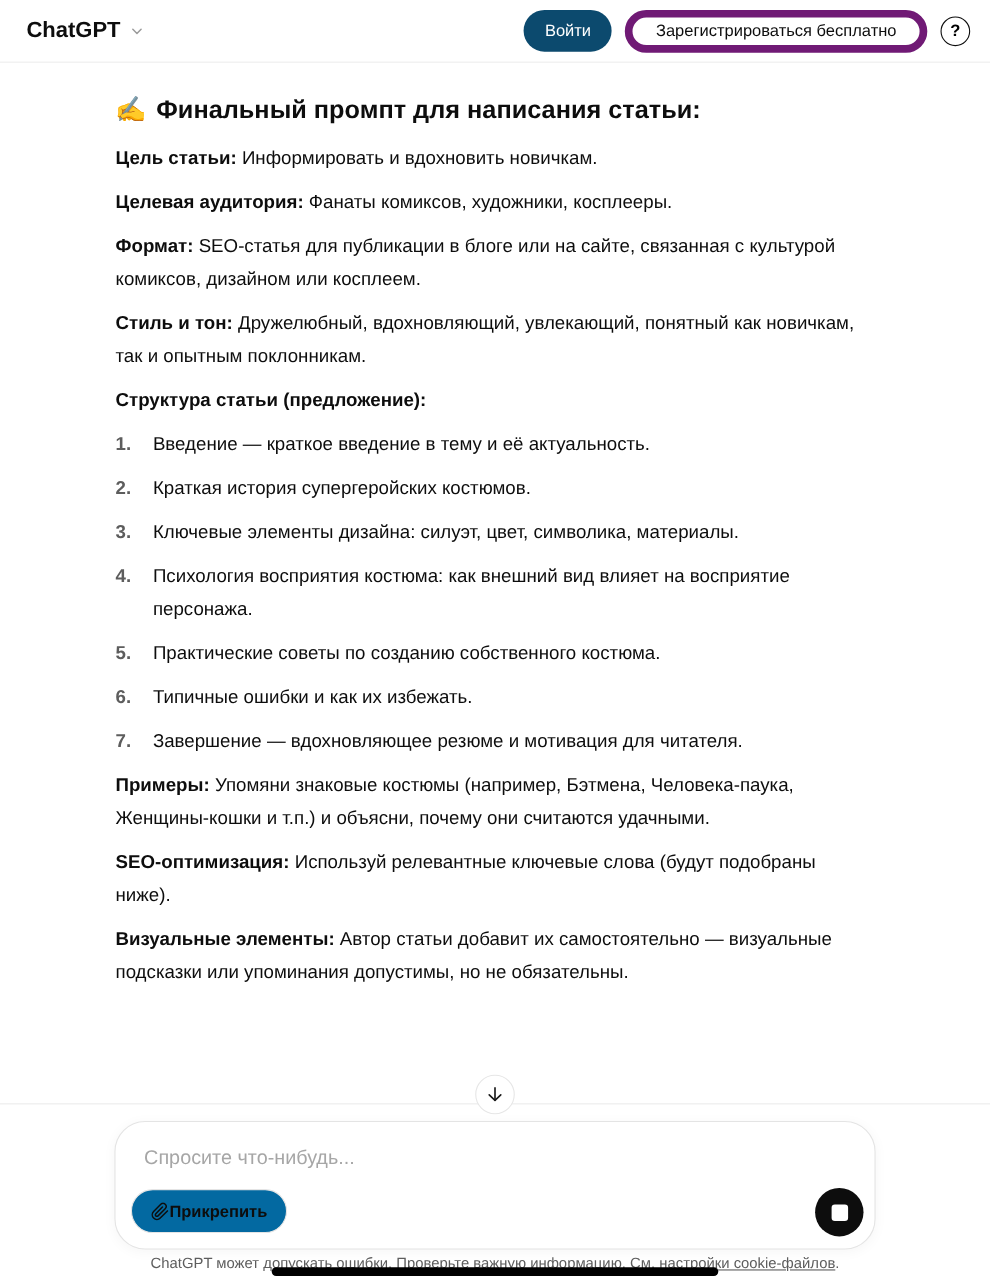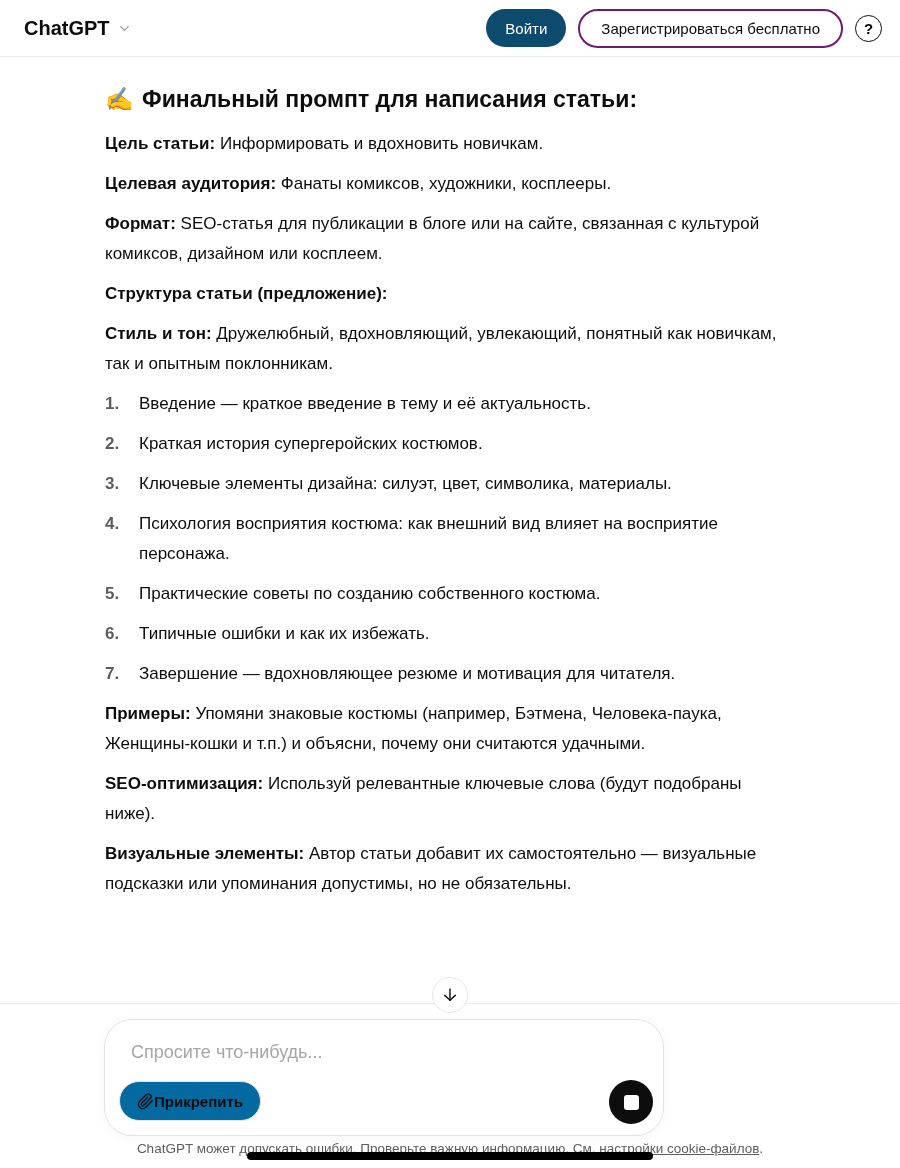--- a/index.html
+++ b/index.html
@@ -10,21 +10,21 @@
   
   .topbar { position:absolute; top:0; left:0; width:900px; height:57px;
     display:flex; align-items:center; justify-content:space-between;
     padding:0 18px 0 24px; border-bottom:1px solid #ededed; background:#fff; z-index:3; }
   .brand { display:flex; align-items:center; gap:7px; font-size:20px; font-weight:600; cursor:pointer; }
   .chev { display:flex; align-items:center; }
   .actions { display:flex; align-items:center; gap:12px; }
   button { font-family:"Liberation Sans", sans-serif; cursor:pointer; }
   .btn-login { background:#0c4a6e; color:#fff; border:none; border-radius:999px;
     height:38px; padding:0 19px; font-size:15px; font-weight:500; }
-  .btn-signup { background:#fff; color:#0d0d0d; border:2px solid #701a75; border-radius:999px;
+  .btn-signup { background:#fff; color:#0d0d0d; border:7px solid #701a75; border-radius:999px;
     height:39px; padding:0 21px; font-size:15px; font-weight:500; }
   .help-btn { width:27px; height:27px; border-radius:50%; border:1.6px solid #0d0d0d;
     background:#fff; font-size:15px; font-weight:600; display:flex; align-items:center;
     justify-content:center; padding:0; }
 
   
   .content { position:absolute; top:57px; left:105px; width:690px; padding-top:26px; }
   h1 { font-size:23px; line-height:32px; font-weight:700; margin-bottom:14px; }
   .emoji { color:#dfaf5a; margin-right:2px; }
   .para { font-size:17px; line-height:30px; margin:10px 0; }
@@ -35,21 +35,21 @@
   .num { flex:none; width:34px; color:#5d5d5d; font-weight:600; }
 
   
   .composer-divider { position:absolute; top:1003px; left:0; width:900px; height:1px;
     background:#ececec; z-index:1; }
   .scroll-down { position:absolute; top:977px; left:432px; width:36px; height:36px;
     border-radius:50%; background:#fff; border:1px solid #e6e6e6;
     display:flex; align-items:center; justify-content:center; z-index:2; padding:0; }
 
   
-  .composer { position:absolute; top:1019px; left:104px; width:560px; height:117px;
+  .composer { position:absolute; top:1019px; left:104px; width:692px; height:117px;
     background:#fff; border:1px solid #e4e4e4; border-radius:28px;
     box-shadow:0 2px 12px rgba(0,0,0,0.04); z-index:2; }
   .composer-input { position:absolute; top:22px; left:26px; right:26px; height:26px; cursor:text; }
   .ph { font-size:18px; color:#a6a6a6; }
   .toolbar { position:absolute; left:14px; bottom:14px; display:flex; gap:10px; }
   .pill { display:flex; align-items:center; gap:0; height:40px; padding:0 17px;
     background:#0369a1; border:1px solid #e4e4e4; border-radius:999px;
     font-size:15px; font-weight:600; color:#0d0d0d; }
   .pill svg { flex:none; }
   .stop-btn { position:absolute; right:10px; bottom:11px; width:44px; height:44px;
@@ -85,22 +85,22 @@
     </div>
   </header>
 
   <main class="content">
     <h1><span class="emoji">✍️</span> <span>Финальный промпт для написания статьи:</span></h1>
 
 
     <p class="para"><strong>Цель статьи:</strong><span> Информировать и вдохновить новичкам.</span></p>
     <p class="para"><strong>Целевая аудитория:</strong><span> Фанаты комиксов, художники, косплееры.</span></p>
     <p class="para"><strong>Формат:</strong><span> SEO-статья для публикации в блоге или на сайте, связанная с культурой комиксов, дизайном или косплеем.</span></p>
+    <p class="para"><strong>Стиль и тон:</strong><span> Дружелюбный, вдохновляющий, увлекающий, понятный как новичкам, так и опытным поклонникам.</span></p>
     <p class="para"><strong>Структура статьи (предложение):</strong><span></span></p>
-    <p class="para"><strong>Стиль и тон:</strong><span> Дружелюбный, вдохновляющий, увлекающий, понятный как новичкам, так и опытным поклонникам.</span></p>
 
     <div class="olist">
       <div class="list-item">
           <span class="num">1.</span>
           <span>Введение — краткое введение в тему и её актуальность.</span>
         </div>
       <div class="list-item">
           <span class="num">2.</span>
           <span>Краткая история супергеройских костюмов.</span>
         </div>

